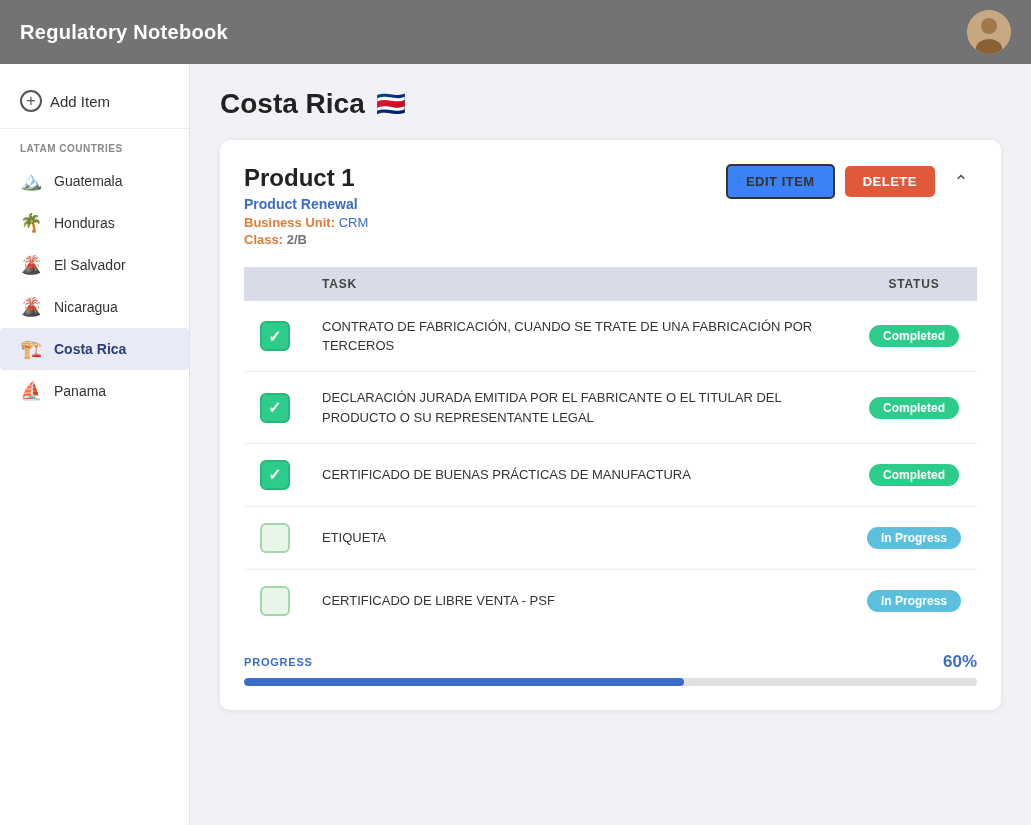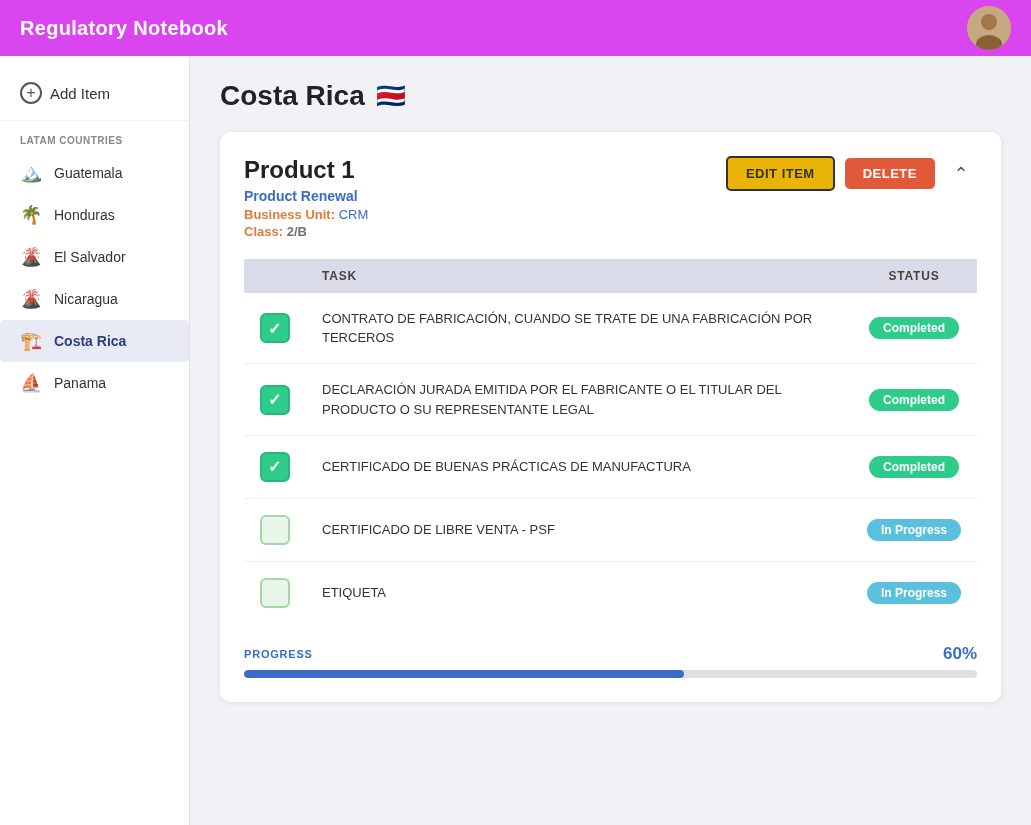--- a/index.html
+++ b/index.html
@@ -1,26 +1,26 @@
 <!DOCTYPE html>
 <html><head>
   <meta charset="utf-8">
   <style>
     * { box-sizing: border-box; margin: 0; padding: 0; }
     body { font-family: 'Segoe UI', Arial, sans-serif; display: flex; flex-direction: column; height: 825px; width: 1031px; background: #f0f2f5; }
 
     
     .header {
-      background: #d946ef;
+      background: #737373;
       color: white;
       display: flex;
       align-items: center;
       justify-content: space-between;
       padding: 0 20px;
-      height: 56px;
+      height: 64px;
       flex-shrink: 0;
     }
     .header-title {
       font-size: 20px;
       font-weight: 600;
       letter-spacing: 0.3px;
     }
     .avatar {
       width: 44px;
       height: 44px;
@@ -132,21 +132,21 @@
       margin-bottom: 18px;
     }
     .card-title { font-size: 24px; font-weight: 700; color: #222; margin-bottom: 4px; }
     .card-subtitle { font-size: 14px; color: #3b6cc7; font-weight: 600; margin-bottom: 3px; }
     .card-meta { font-size: 13px; color: #555; margin-bottom: 2px; }
     .card-meta span { color: #e07b39; font-weight: 600; }
     .card-actions { display: flex; align-items: center; gap: 10px; }
     .btn-edit {
       padding: 8px 18px;
       border: 2px solid #333;
-      background: #eab308;
+      background: #3b82f6;
       color: #333;
       font-size: 13px;
       font-weight: 700;
       border-radius: 5px;
       cursor: pointer;
       letter-spacing: 0.5px;
     }
     .btn-delete {
       padding: 8px 18px;
       border: none;
@@ -374,30 +374,30 @@
               </td>
     <td><span class="task-text">CERTIFICADO DE BUENAS PRÁCTICAS DE MANUFACTURA</span></td>
     <td class="status-cell">
       <span class="badge badge-completed">Completed</span>
     </td>
   </tr>
             <tr>
     <td class="checkbox-cell">
                 <div class="checkbox-unchecked"></div>
               </td>
-    <td><span class="task-text">CERTIFICADO DE LIBRE VENTA - PSF</span></td>
+    <td><span class="task-text">ETIQUETA</span></td>
     <td class="status-cell">
       <span class="badge badge-inprogress">In Progress</span>
     </td>
   </tr>
             <tr>
     <td class="checkbox-cell">
                 <div class="checkbox-unchecked"></div>
               </td>
-    <td><span class="task-text">ETIQUETA</span></td>
+    <td><span class="task-text">CERTIFICADO DE LIBRE VENTA - PSF</span></td>
     <td class="status-cell">
       <span class="badge badge-inprogress">In Progress</span>
     </td>
   </tr>
           </tbody>
       </table>
 
       <div class="progress-section">
         <div class="progress-labels">
           <span class="progress-label">PROGRESS</span>

